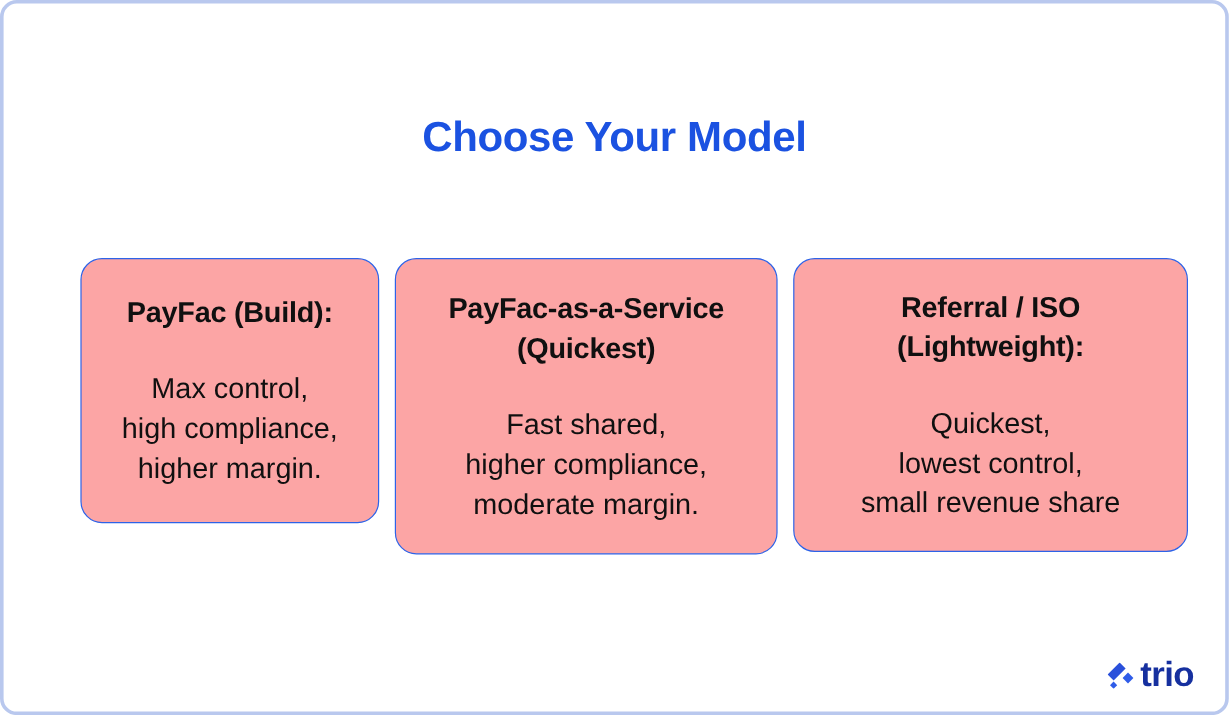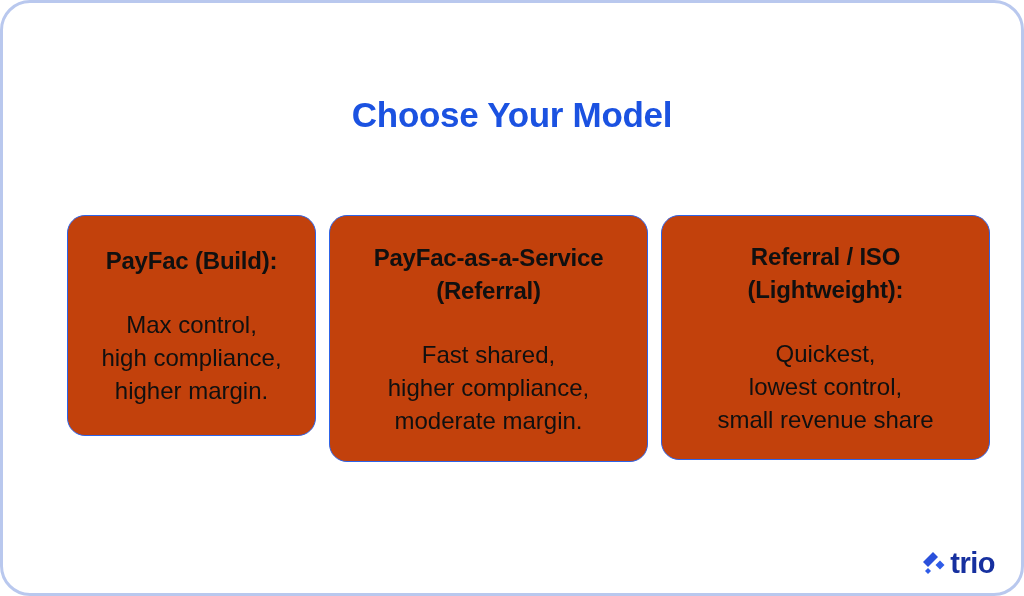--- a/index.html
+++ b/index.html
@@ -9,21 +9,21 @@
     width: 1024px;
     height: 596px;
     font-family: "Liberation Sans", sans-serif;
   }
   .frame {
     position: absolute;
     inset: 0;
     box-sizing: border-box;
     background: #ffffff;
     border: 3px solid #b9c8ee;
-    border-radius: 30px;
+    border-radius: 14px;
     overflow: hidden;
     padding-left: 42px;
   }
   .page-title {
     position: absolute;
     top: 92px;
     left: 0;
     right: 0;
     margin: 0;
     text-align: center;
@@ -35,21 +35,21 @@
   .cards {
     position: absolute;
     top: 212px;
     left: 64px;
     display: flex;
     gap: 13px;
     align-items: flex-start;
   }
   .card {
     box-sizing: border-box;
-    background: #c2410c;
+    background: #fca5a5;
     border: 1.5px solid #2d63e8;
     border-radius: 18px;
     display: flex;
     flex-direction: column;
     justify-content: center;
     text-align: center;
     color: #101010;
     font-size: 24px;
     line-height: 33px;
     padding: 0 8px;
@@ -93,21 +93,21 @@
       <div class="card-body">
         <div>Max control,</div>
         <div>high compliance,</div>
         <div>higher margin.</div>
       </div>
     </div>
 
     <div class="card c2">
       <div class="card-title">
         <div>PayFac-as-a-Service</div>
-        <div>(Referral)</div>
+        <div>(Quickest)</div>
       </div>
       <div class="card-body">
         <div>Fast shared,</div>
         <div>higher compliance,</div>
         <div>moderate margin.</div>
       </div>
     </div>
 
     <div class="card c3">
       <div class="card-title">

